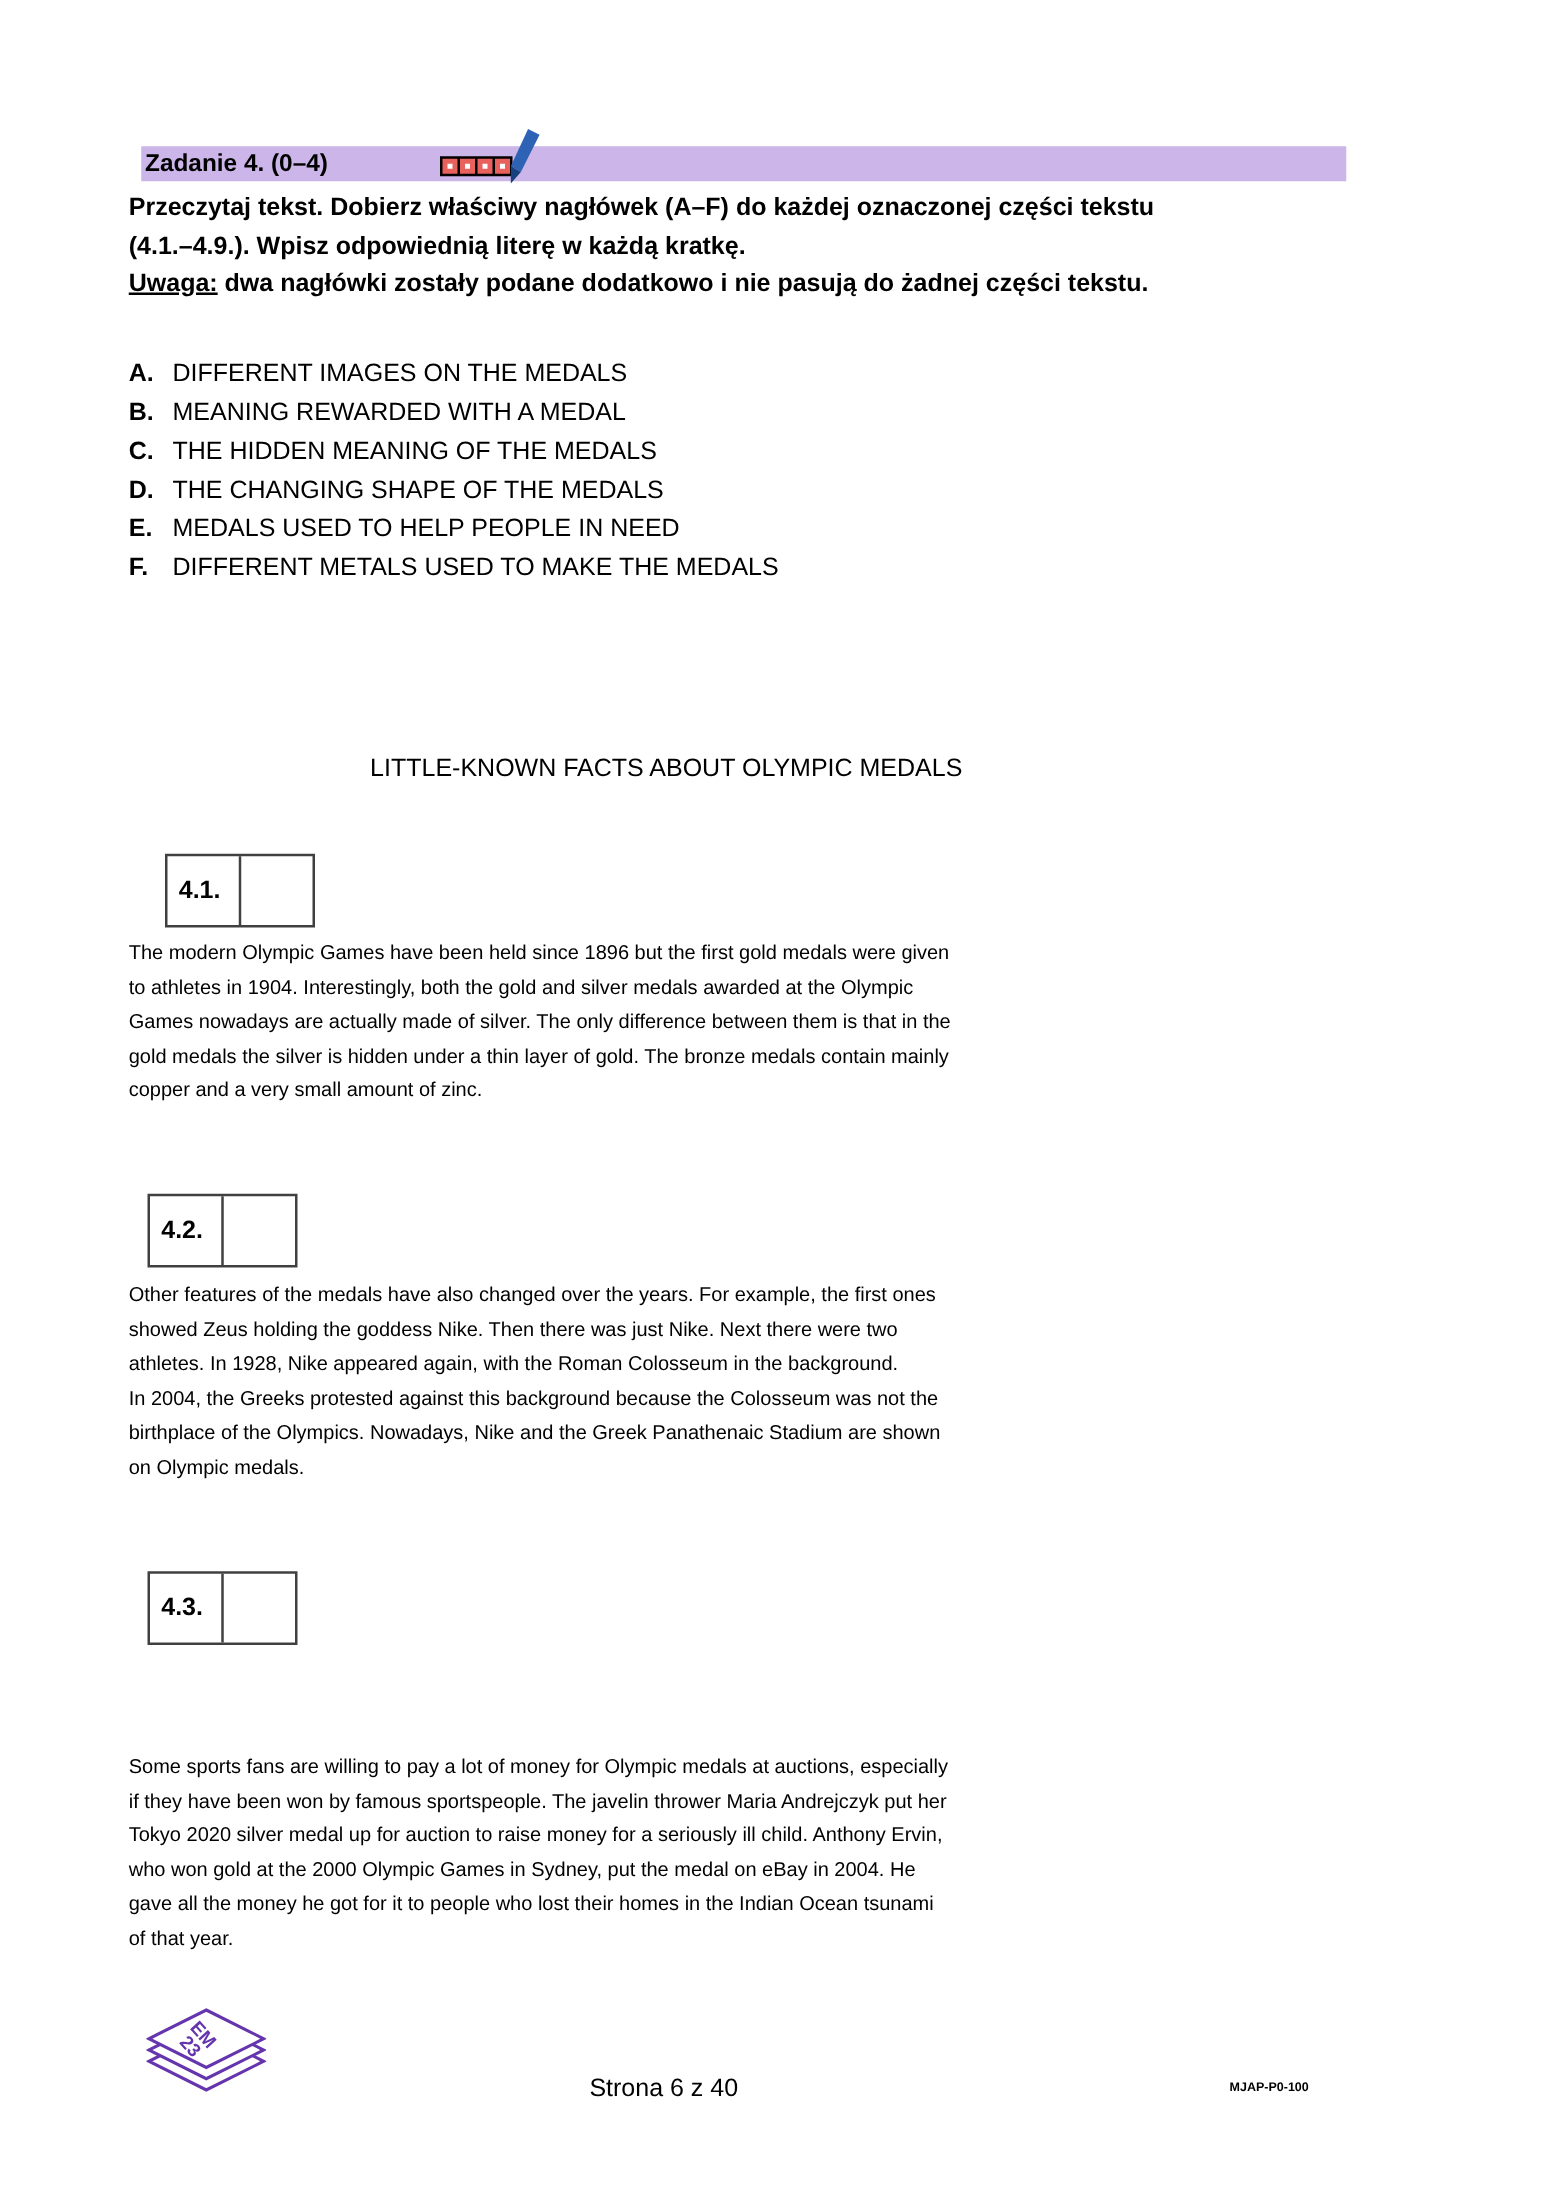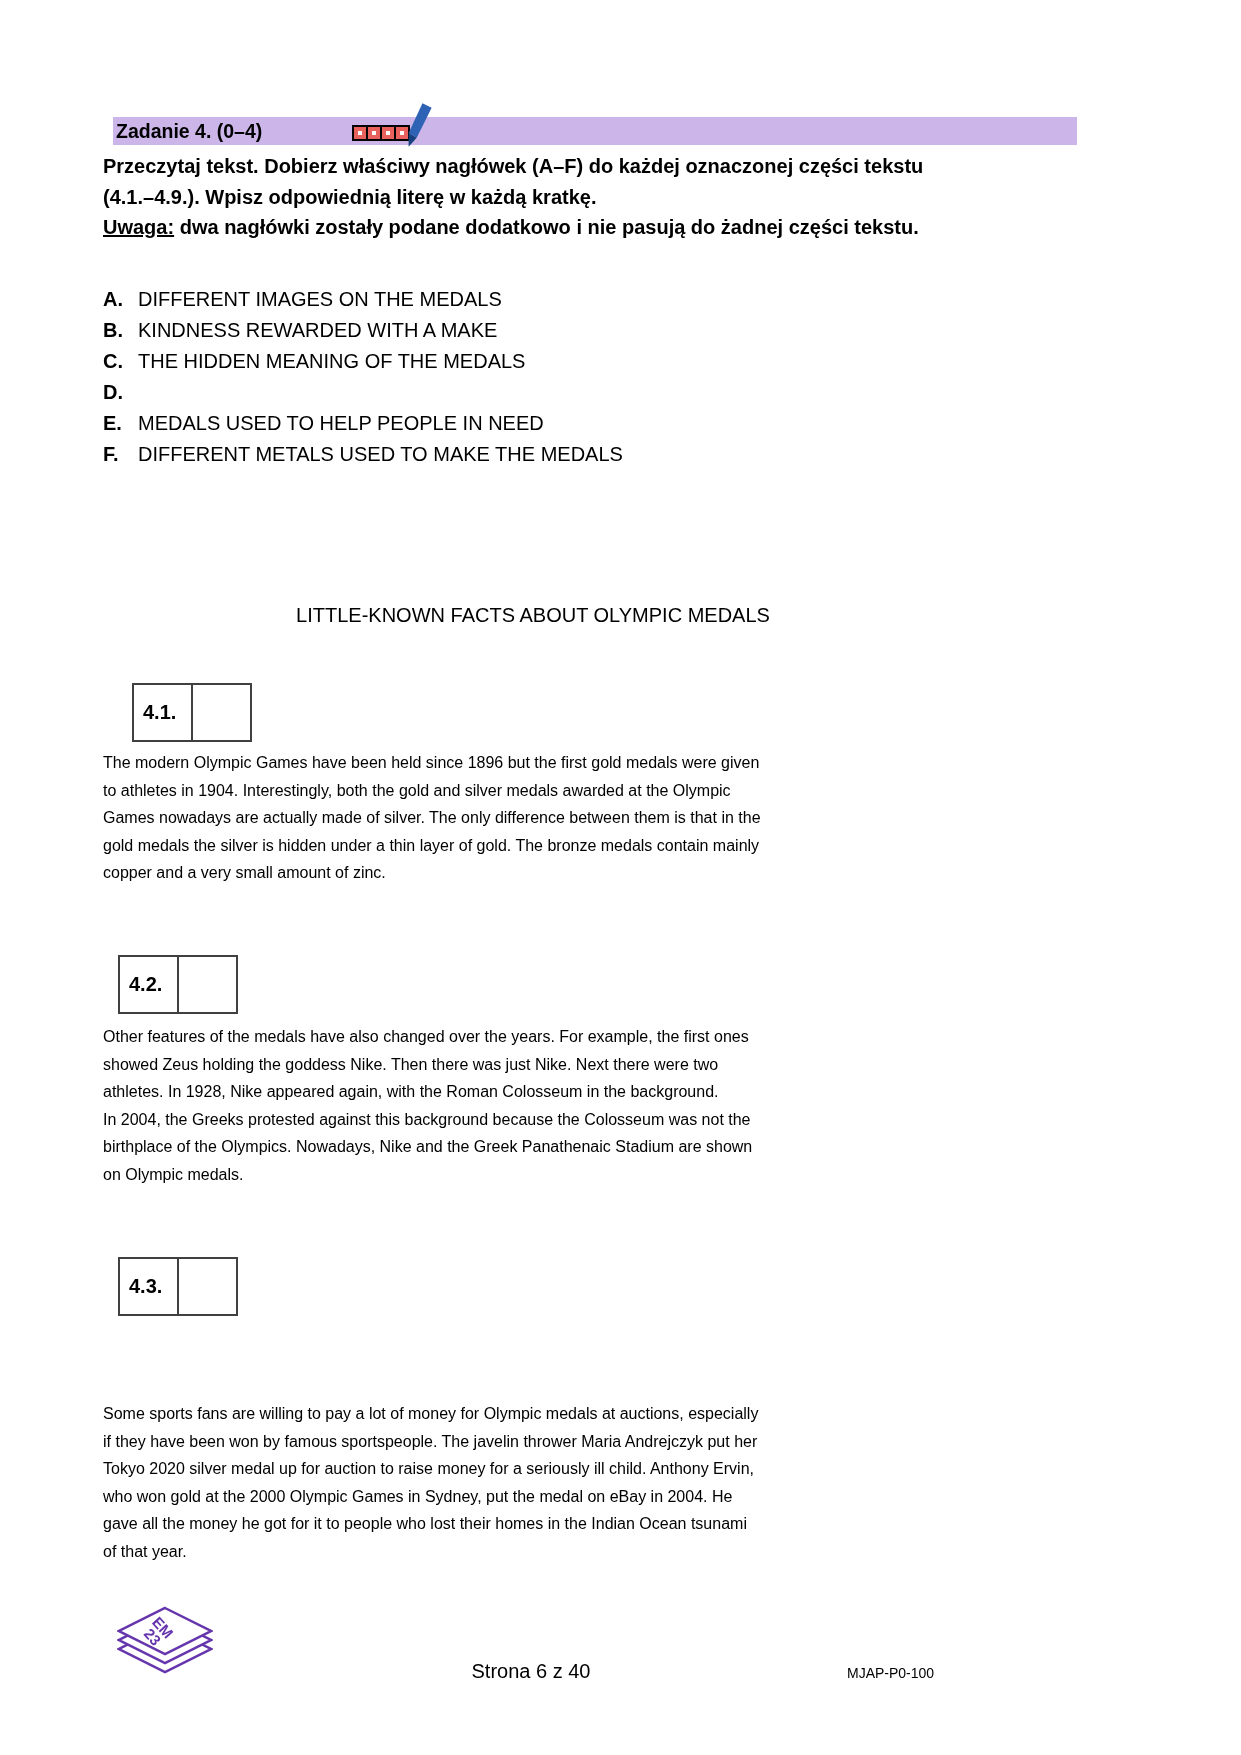--- a/index.html
+++ b/index.html
@@ -62,21 +62,21 @@
 
   
   .para { left:103px; top:0; width:1010px; font-size:16px; line-height:27.5px; }
   .para-1 { top:749px; }
   .para-2 { top:1023px; }
   .para-3 { top:1400px; }
 
   
   .logo { left:117px; top:1606px; width:96px; height:72px; }
   .page-label { left:331px; top:1660px; width:400px; text-align:center; font-size:20px; }
-  .doc-code { left:847px; top:1665px; width:200px; font-size:14px; }
+  .doc-code { left:847px; top:1665px; width:200px; text-align:right; font-size:10px;font-weight:bold; }
 </style>
 </head>
 <body>
 
 <div class="abs task-bar">
   <div class="title">Zadanie 4. (0–4)</div>
 </div>
 
 <div class="abs boxes-icon">
   <div class="sq"></div>
@@ -95,28 +95,29 @@
   <div><span class="note-label">Uwaga:</span><span> dwa nagłówki zostały podane dodatkowo i nie pasują do żadnej części tekstu.</span></div>
 </div>
 
 <div class="abs headings">
   <div class="heading-item">
     <span class="heading-letter">A.</span>
     <span>DIFFERENT IMAGES ON THE MEDALS</span>
   </div>
   <div class="heading-item">
     <span class="heading-letter">B.</span>
-    <span>KINDNESS REWARDED WITH A MAKE</span>
+    <span>MEANING REWARDED WITH A MEDAL</span>
   </div>
   <div class="heading-item">
     <span class="heading-letter">C.</span>
     <span>THE HIDDEN MEANING OF THE MEDALS</span>
   </div>
   <div class="heading-item">
     <span class="heading-letter">D.</span>
+    <span>THE CHANGING SHAPE OF THE MEDALS</span>
   </div>
   <div class="heading-item">
     <span class="heading-letter">E.</span>
     <span>MEDALS USED TO HELP PEOPLE IN NEED</span>
   </div>
   <div class="heading-item">
     <span class="heading-letter">F.</span>
     <span>DIFFERENT METALS USED TO MAKE THE MEDALS</span>
   </div>
 </div>

